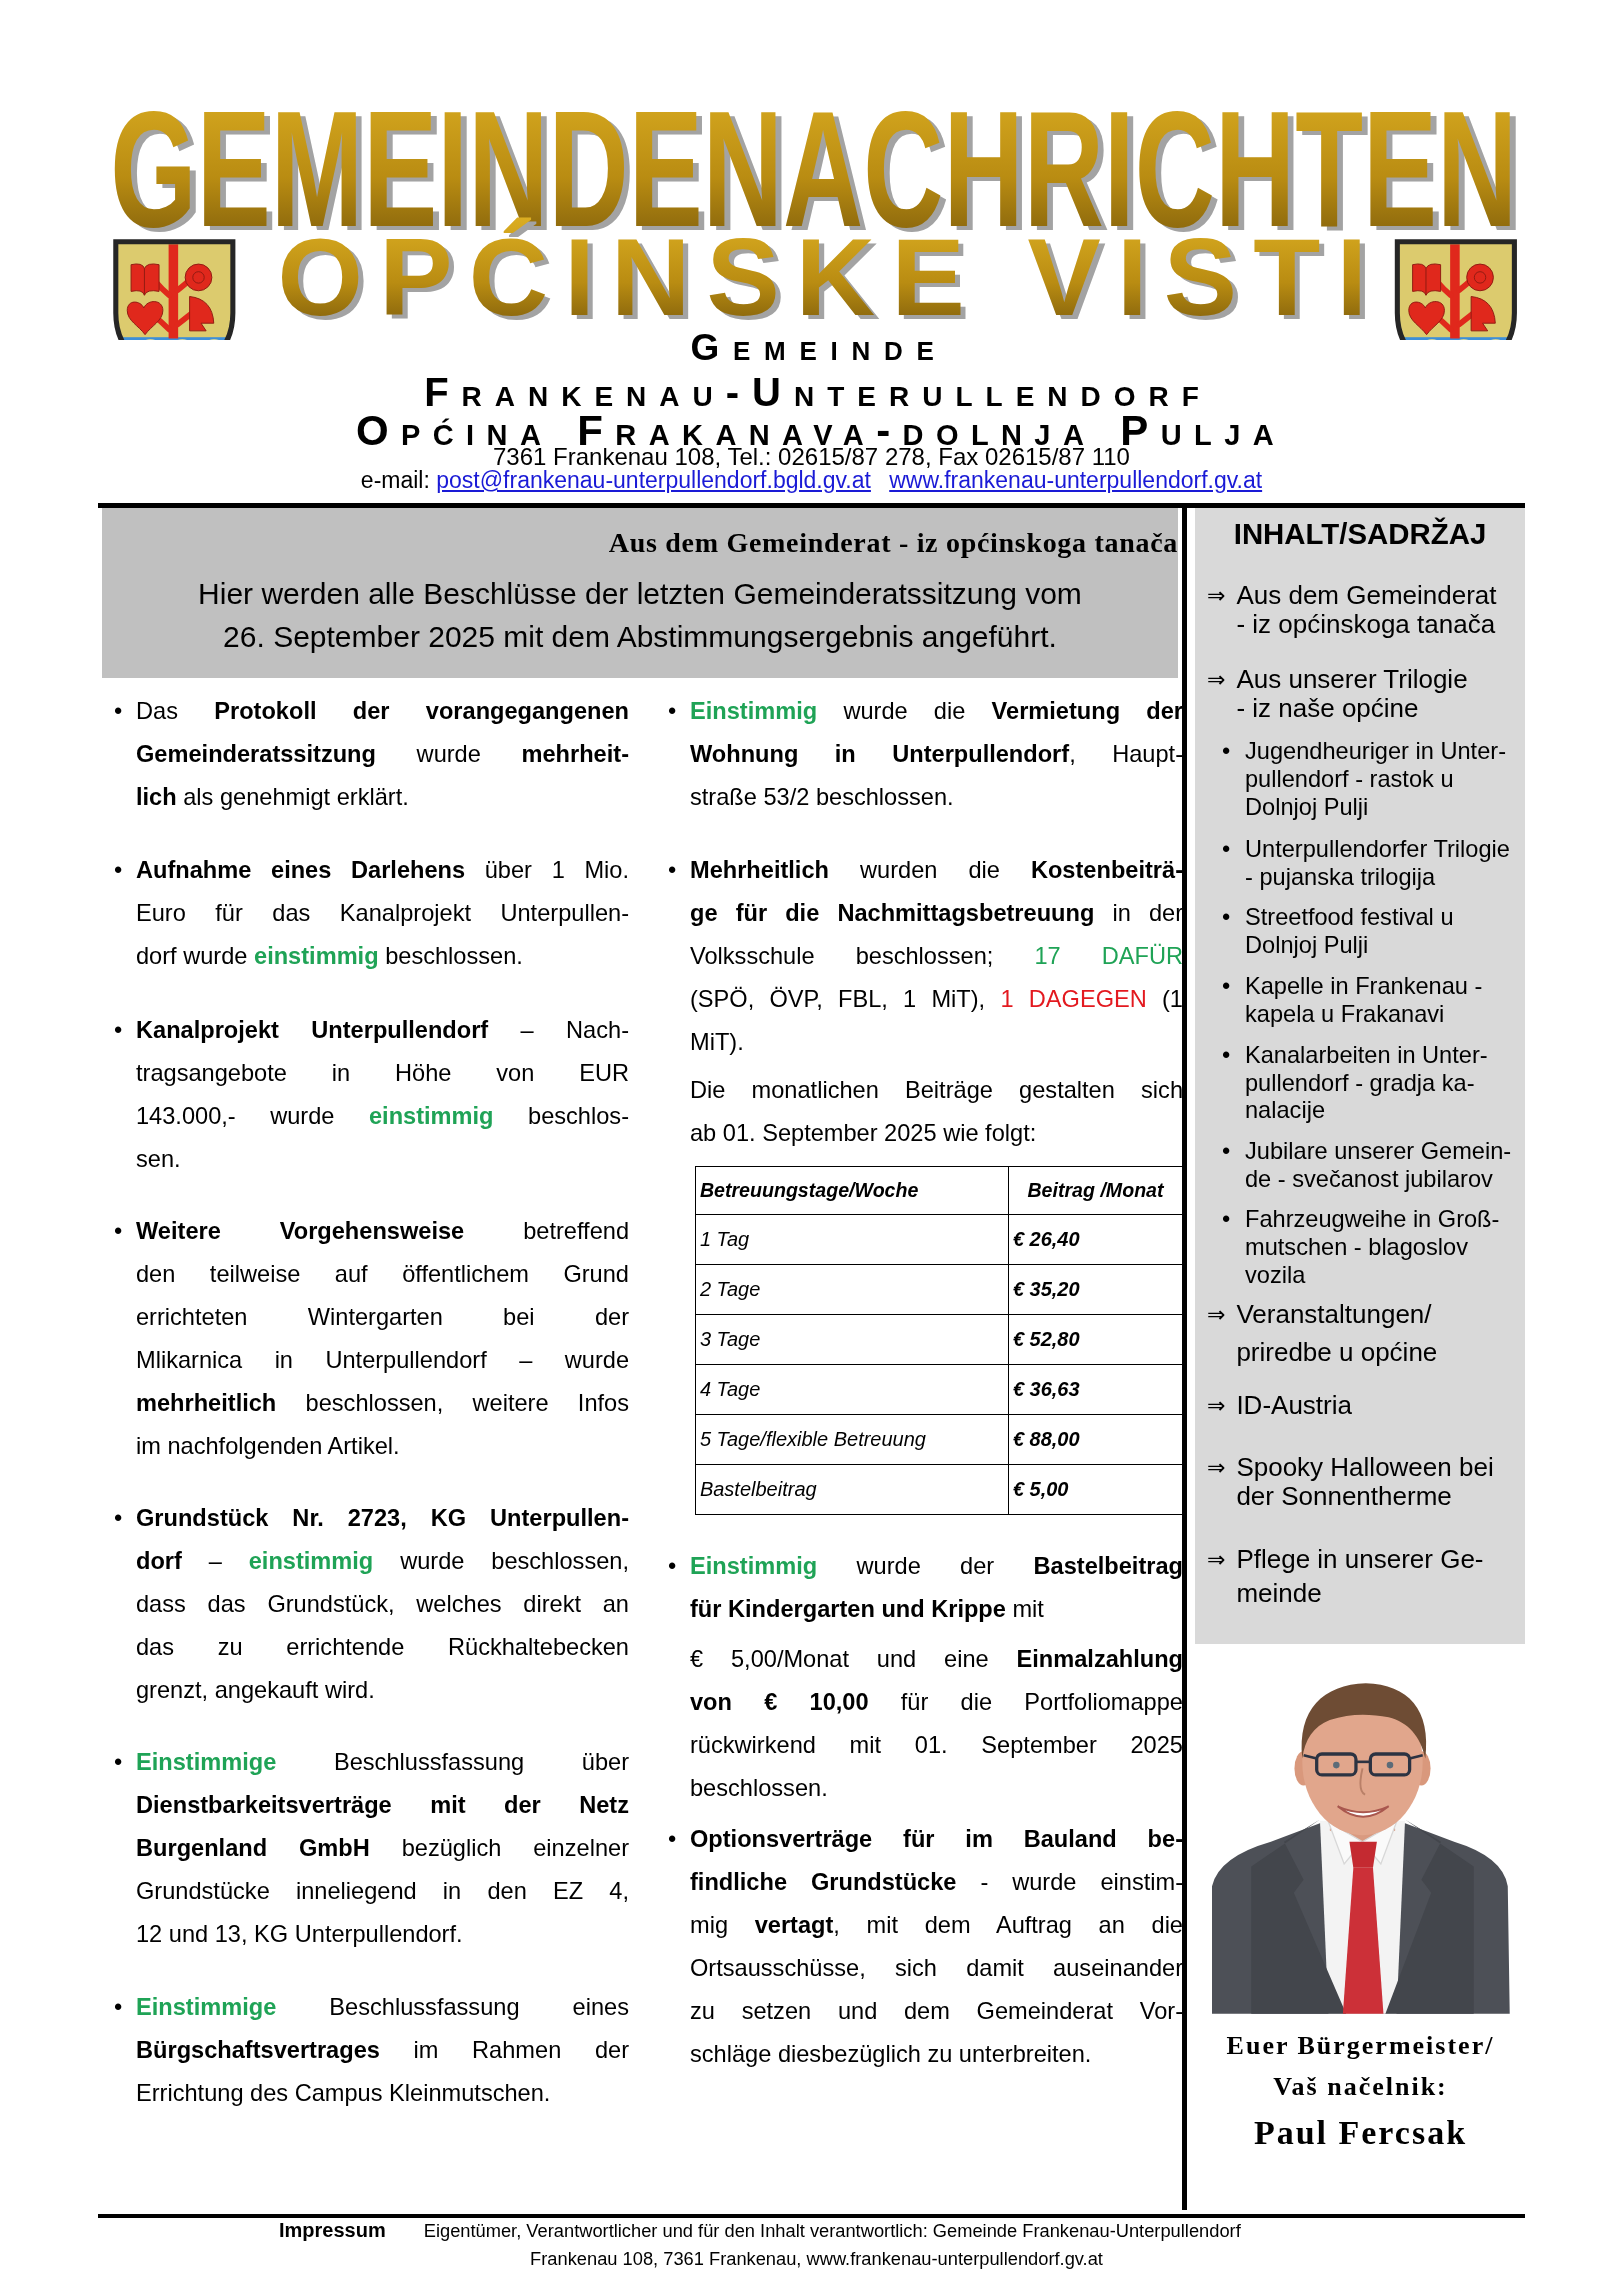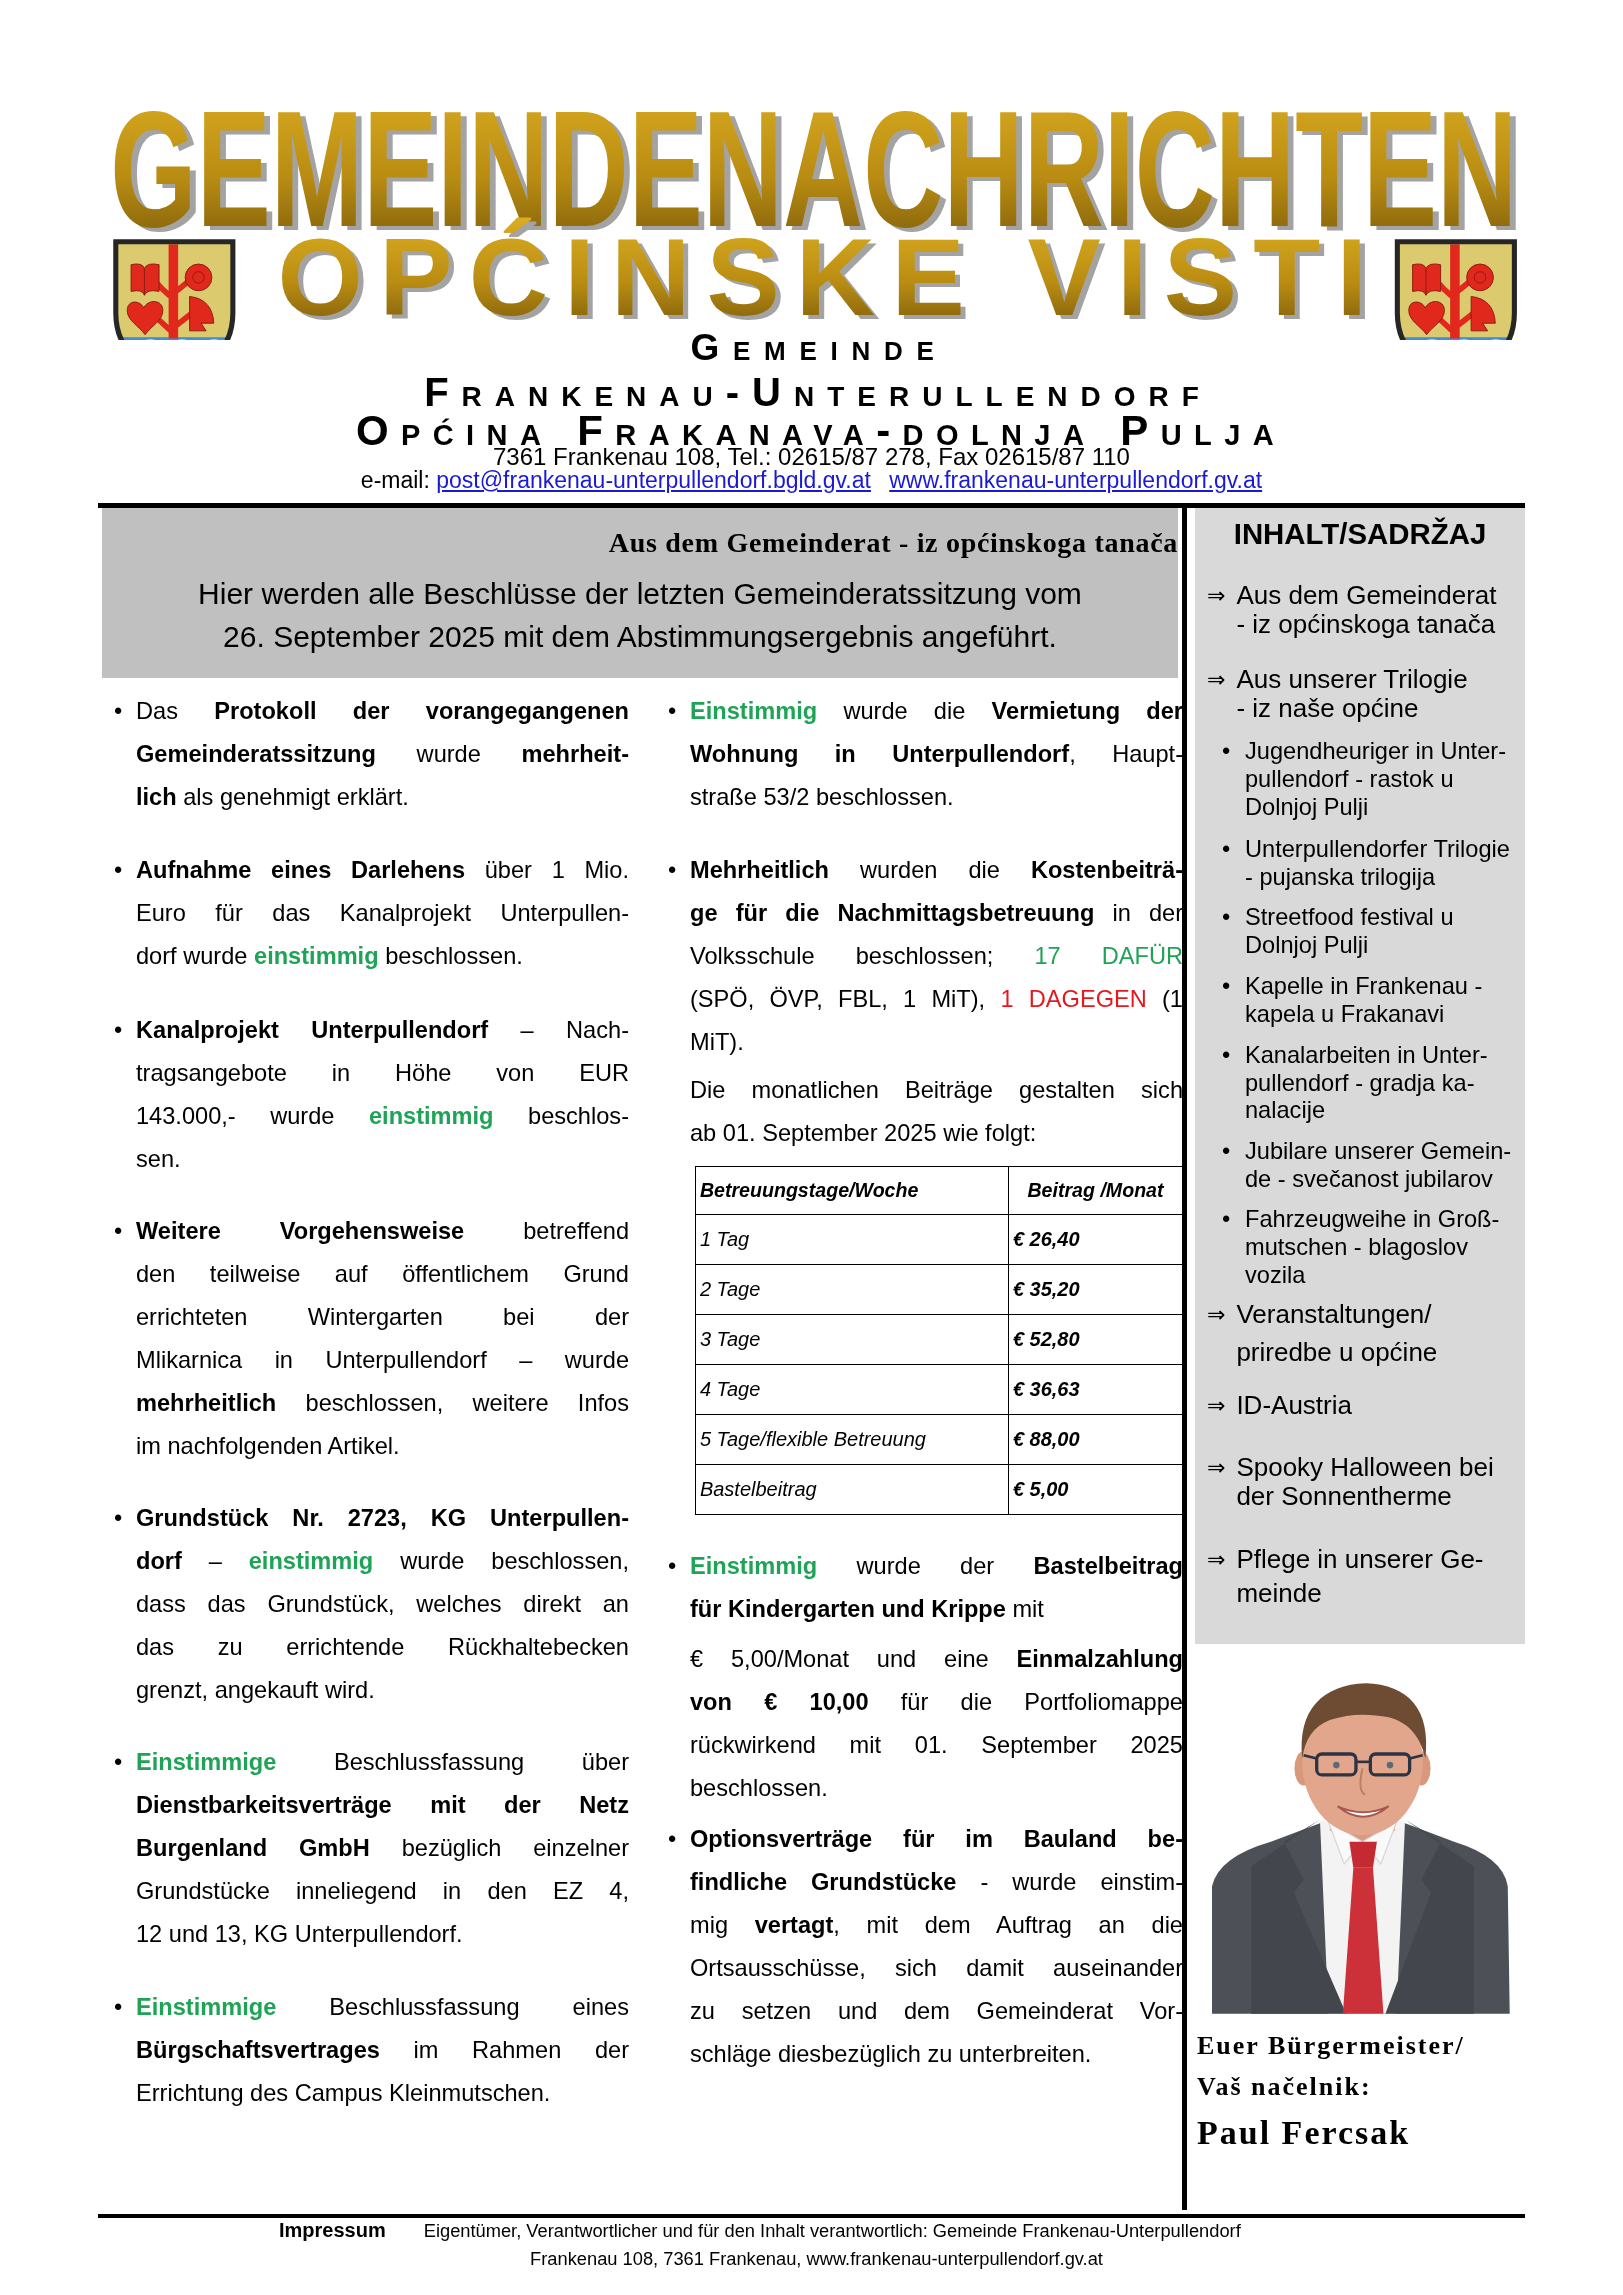--- a/index.html
+++ b/index.html
@@ -36,21 +36,21 @@
 .fee-table td{height:50px;font-size:20px;font-weight:normal}
 .fee-table td.c2{font-weight:bold}
 .fee-table .c1{width:313px}
 
 .toc-title{position:absolute;left:1195px;width:330px;top:517px;text-align:center;font-weight:bold;font-size:29.4px;line-height:34px;white-space:nowrap}
 .toc-entry{position:absolute;left:1207px;width:318px;padding-left:29.4px;font-size:26px;line-height:29.4px;white-space:nowrap;cursor:pointer}
 .toc-entry .toc-arrow{position:absolute;left:0;top:0;font-family:"DejaVu Sans",sans-serif;font-size:22px}
 .toc-sub{position:absolute;left:1222px;width:303px;padding-left:23px;font-size:23.6px;line-height:28px;white-space:nowrap;cursor:pointer}
 .toc-sub .toc-dot{position:absolute;left:0;top:0;font-size:23.6px}
 
-.caption{position:absolute;left:1197px;width:327px;font-family:"Liberation Serif",serif;font-weight:bold;white-space:nowrap;letter-spacing:2px}
+.caption{position:absolute;left:1197px;width:327px;text-align:center;font-family:"Liberation Serif",serif;font-weight:bold;white-space:nowrap;letter-spacing:2px}
 
 .foot1{position:absolute;left:279px;top:2218px;font-size:18.3px;line-height:25px;white-space:nowrap}
 .foot1 .lbl{font-weight:bold;font-size:20px;margin-right:38px}
 .foot2{position:absolute;left:0;width:1633px;top:2247px;text-align:center;font-size:18.3px;line-height:23.6px;white-space:nowrap}
 </style>
 </head>
 <body>
 
 <div class="page">
 

